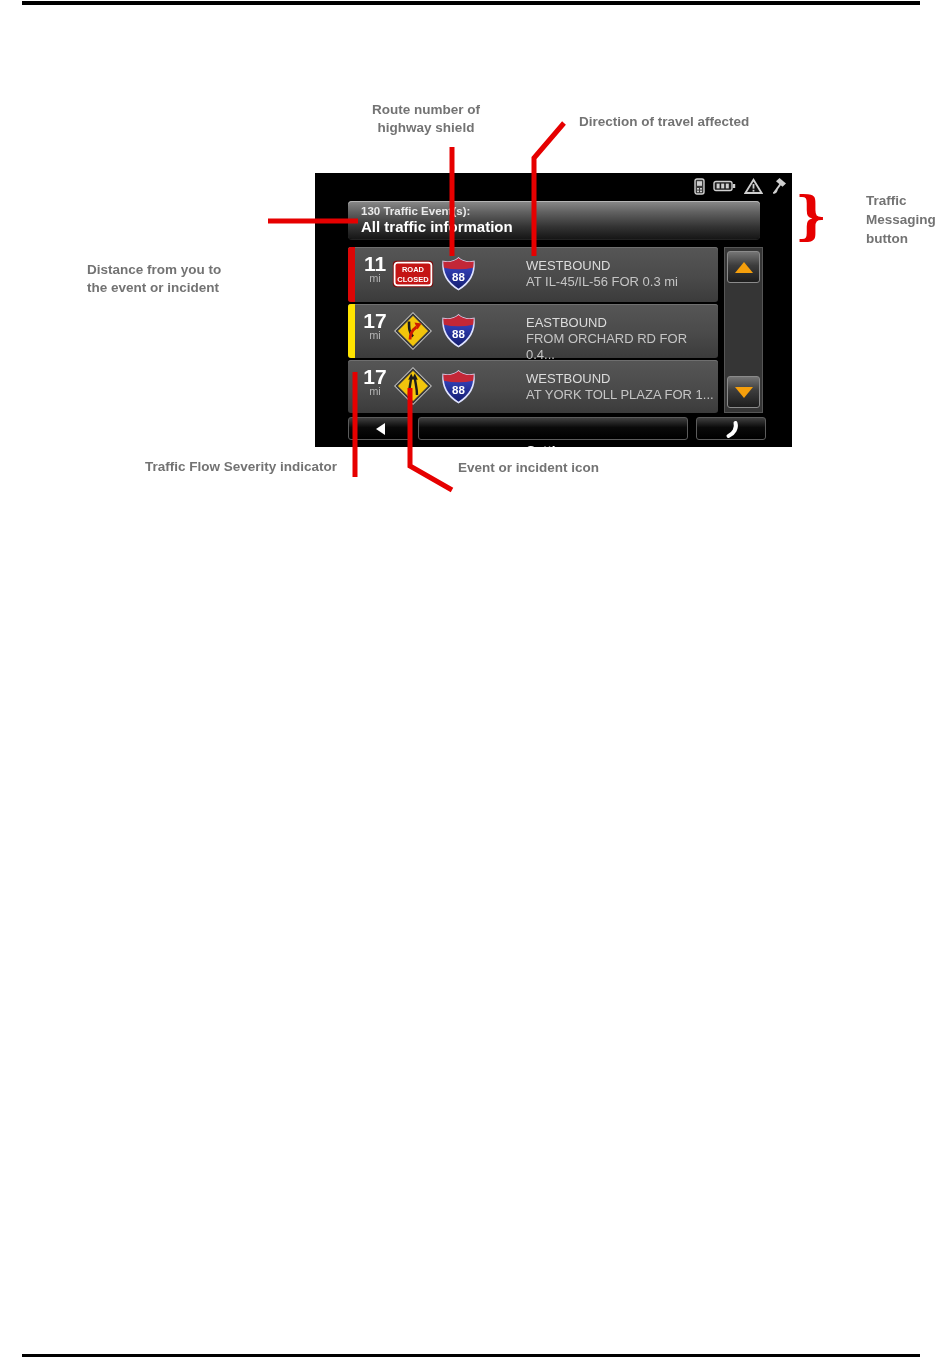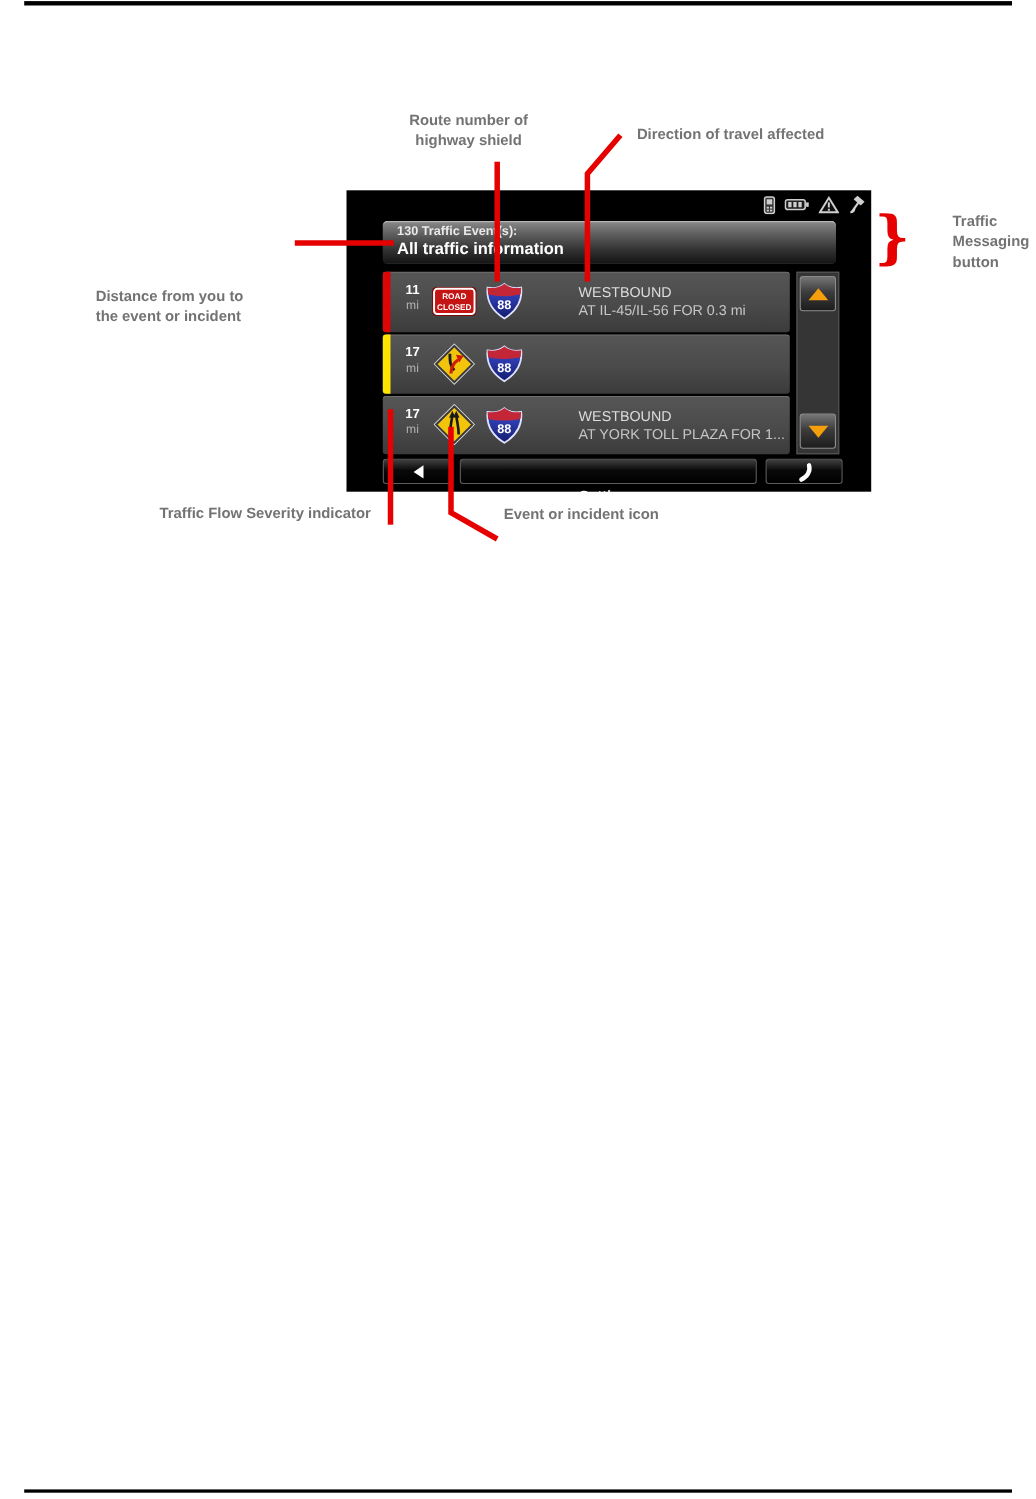--- a/index.html
+++ b/index.html
@@ -22,21 +22,21 @@
   .hdr1{position:absolute;left:13px;top:4px;font-size:11.5px;font-weight:bold;color:#e9e9e9;}
   .hdr2{position:absolute;left:13px;top:17px;font-size:15px;font-weight:bold;color:#fff;}
 
   .trow{position:absolute;left:33px;width:370px;border-radius:3px;
         background:linear-gradient(#565656 0%,#4a4a4a 55%,#3b3b3b 100%);
         box-shadow:inset 0 1px 0 #6f6f6f;cursor:pointer;}
   .sevbar{position:absolute;left:0;top:0;bottom:0;width:7px;border-radius:3px 0 0 3px;}
   .sev-red{background:#dd0606;}
   .sev-yellow{background:#ffe400;}
   .dist{position:absolute;left:11px;top:8px;width:32px;text-align:center;}
-  .dnum{font-size:12px;font-weight:bold;color:#fff;line-height:17px;}
+  .dnum{font-size:21px;font-weight:bold;color:#fff;line-height:17px;}
   .dunit{font-size:11px;color:#b2b2b2;line-height:12px;}
   .evicon{position:absolute;}
   .shield{position:absolute;left:92px;top:9px;}
   .rowtext{position:absolute;left:137px;top:11px;font-size:13px;line-height:16px;margin-left:41px;}
   .rt1{color:#dcdcdc;}
   .rt2{color:#c5c5c5;}
 
   #scrolltrack{position:absolute;left:409px;top:74px;width:39px;height:166px;
                background:#353535;border:1px solid #565656;box-sizing:border-box;}
   .sbtn{position:absolute;left:412px;width:33px;height:32px;border-radius:3px;
@@ -160,20 +160,24 @@
         <path d="M19,2.6 L35.4,19 L19,35.4 L2.6,19 Z" fill="#f2c50c" stroke="#3a3a3a" stroke-width="1.8"></path>
         <path d="M15,9.5 C15,16 15,20.5 19,24.5" stroke="#1b1b1b" stroke-width="2.6" fill="none"></path>
         <path d="M16,27.5 C16,21 19,17.5 22.5,15" stroke="#cf1b00" stroke-width="2.8" fill="none"></path>
         <polygon points="20.5,10.5 27.5,11.5 23.5,17.5" fill="#cf1b00"></polygon>
       </svg>
       <svg class="shield" width="37" height="36">
         <path d="M18.5,2 C14.5,5.5 8.5,6.5 3.2,5.5 C2.2,15 5.8,25.8 18.5,33.6 C31.2,25.8 34.8,15 33.8,5.5 C28.5,6.5 22.5,5.5 18.5,2 Z" fill="url(#sg1)" stroke="#dfe3ff" stroke-width="1.6"></path>
         <path d="M18.5,2 C14.5,5.5 8.5,6.5 3.2,5.5 L3.8,11.8 C13.5,13.8 23.5,13.8 33.2,11.8 L33.8,5.5 C28.5,6.5 22.5,5.5 18.5,2 Z" fill="#c32737"></path>
         <text x="18.5" y="25" font-size="11.5" font-weight="bold" fill="#fff" text-anchor="middle" font-family="Liberation Sans, sans-serif">88</text>
       </svg>
+      <div class="rowtext">
+        <div class="rt1">EASTBOUND</div>
+        <div class="rt2">FROM ORCHARD RD FOR 0.4...</div>
+      </div>
     </div>
 
     <div class="trow" style="top:187px;height:53px;">
       <div class="dist">
         <div class="dnum">17</div>
         <div class="dunit">mi</div>
       </div>
       <svg class="evicon" style="left:46px;top:7px;" width="38" height="38">
         <path d="M19,0.9 L37.1,19 L19,37.1 L0.9,19 Z" fill="none" stroke="#cfcfcf" stroke-width="1.2"></path>
         <path d="M19,2.6 L35.4,19 L19,35.4 L2.6,19 Z" fill="#f2c50c" stroke="#3a3a3a" stroke-width="1.8"></path>

